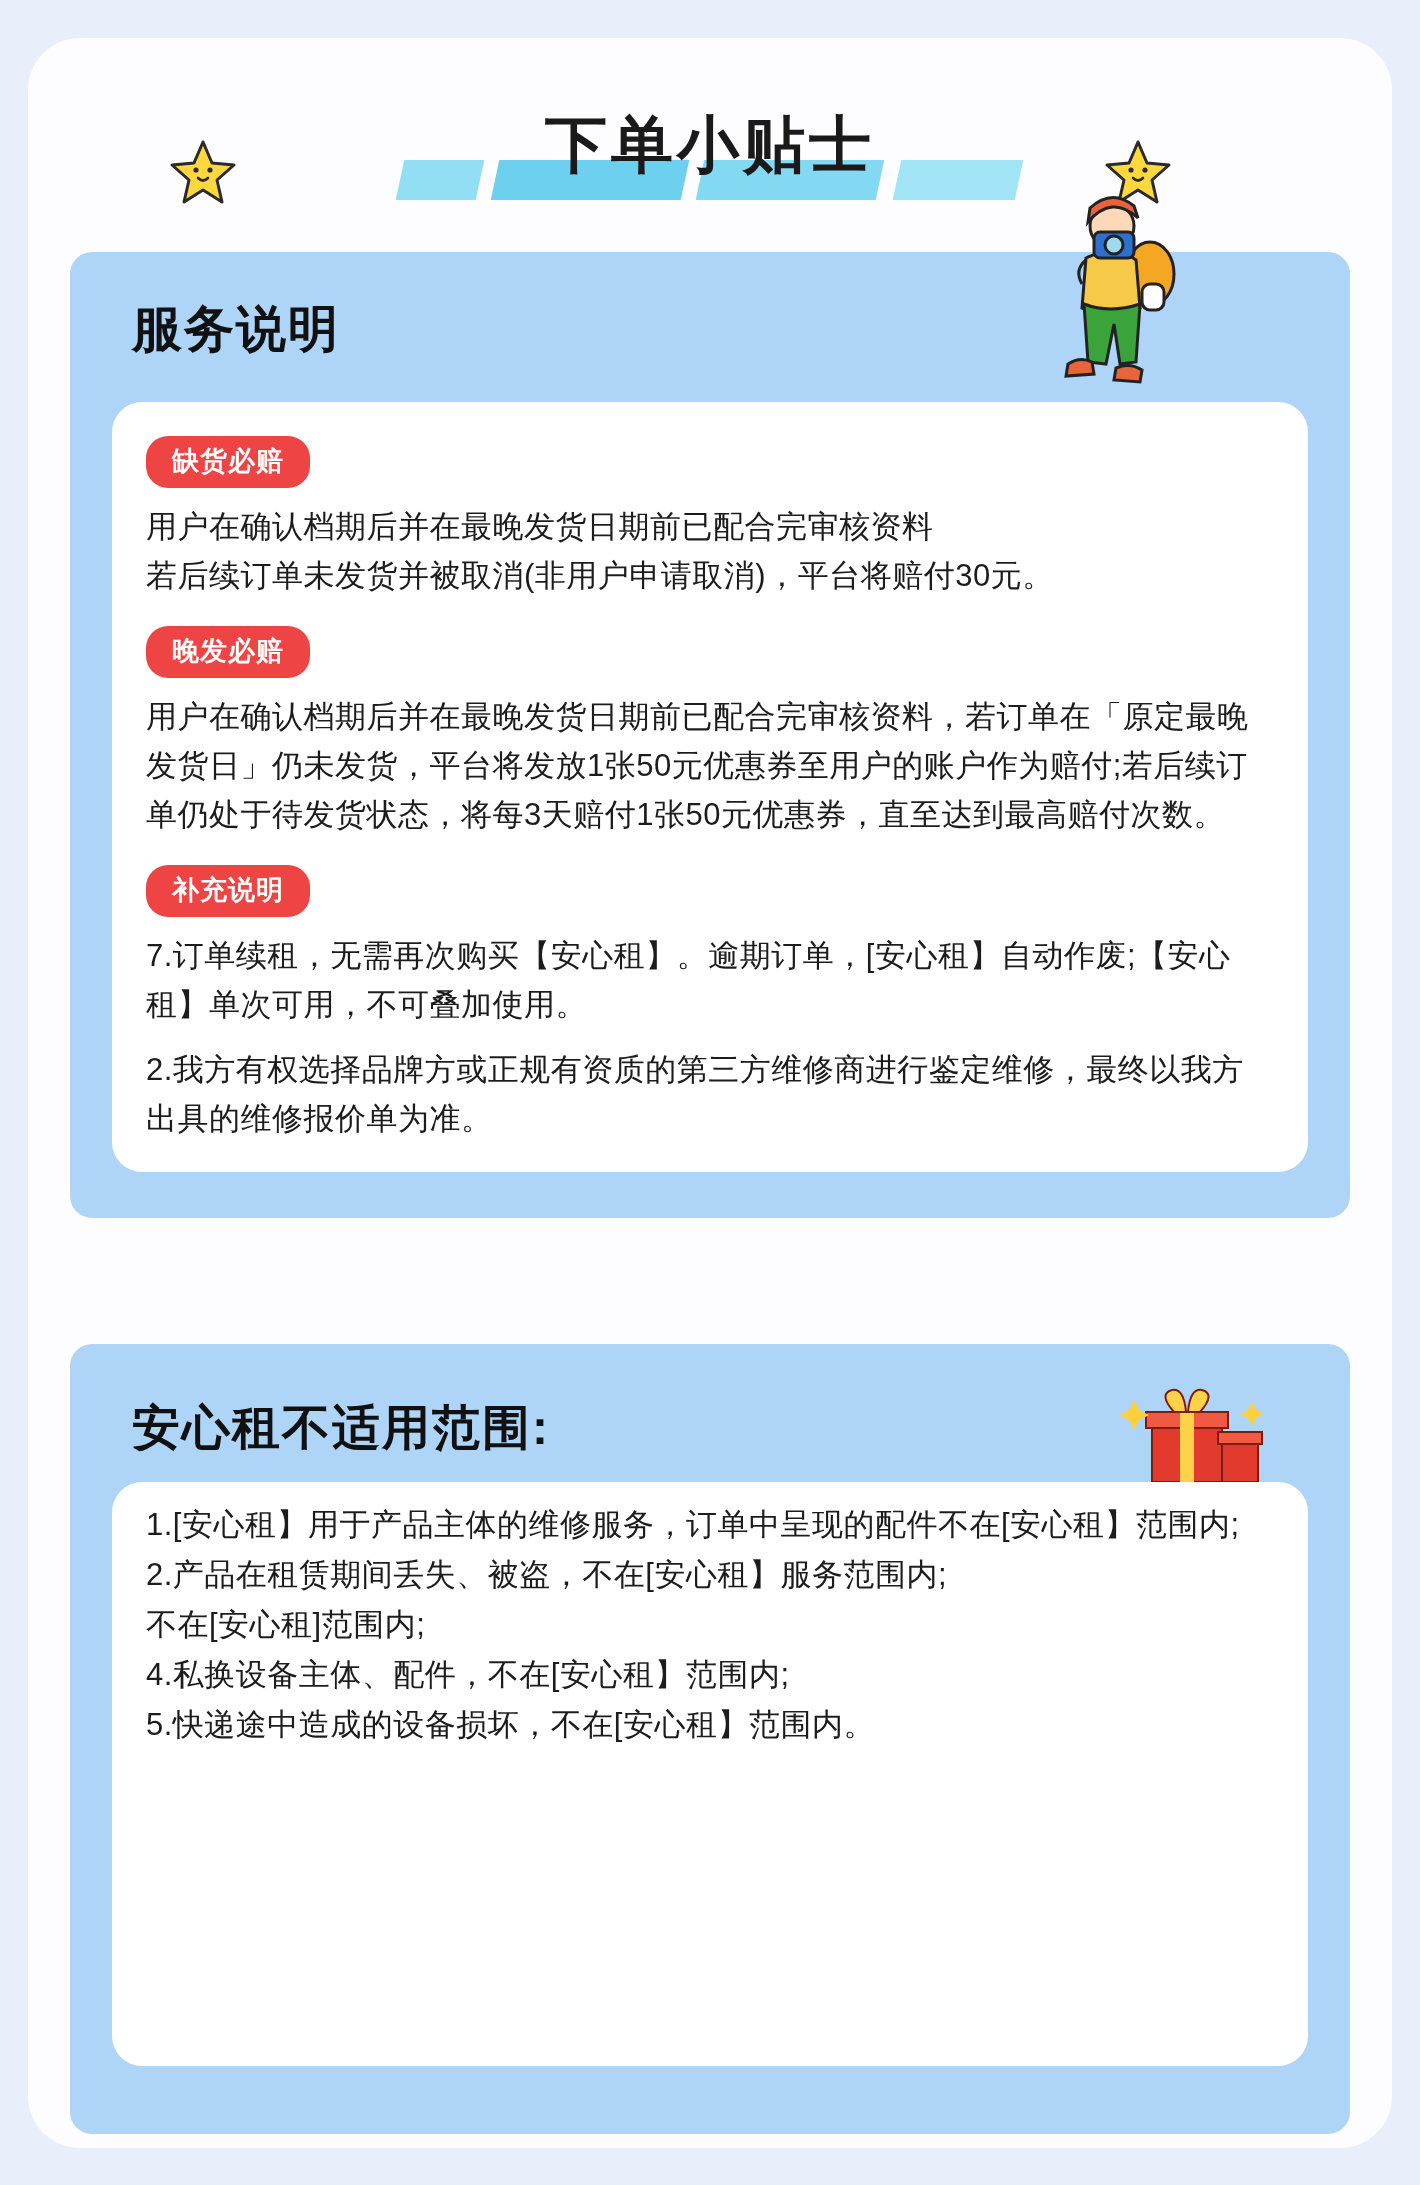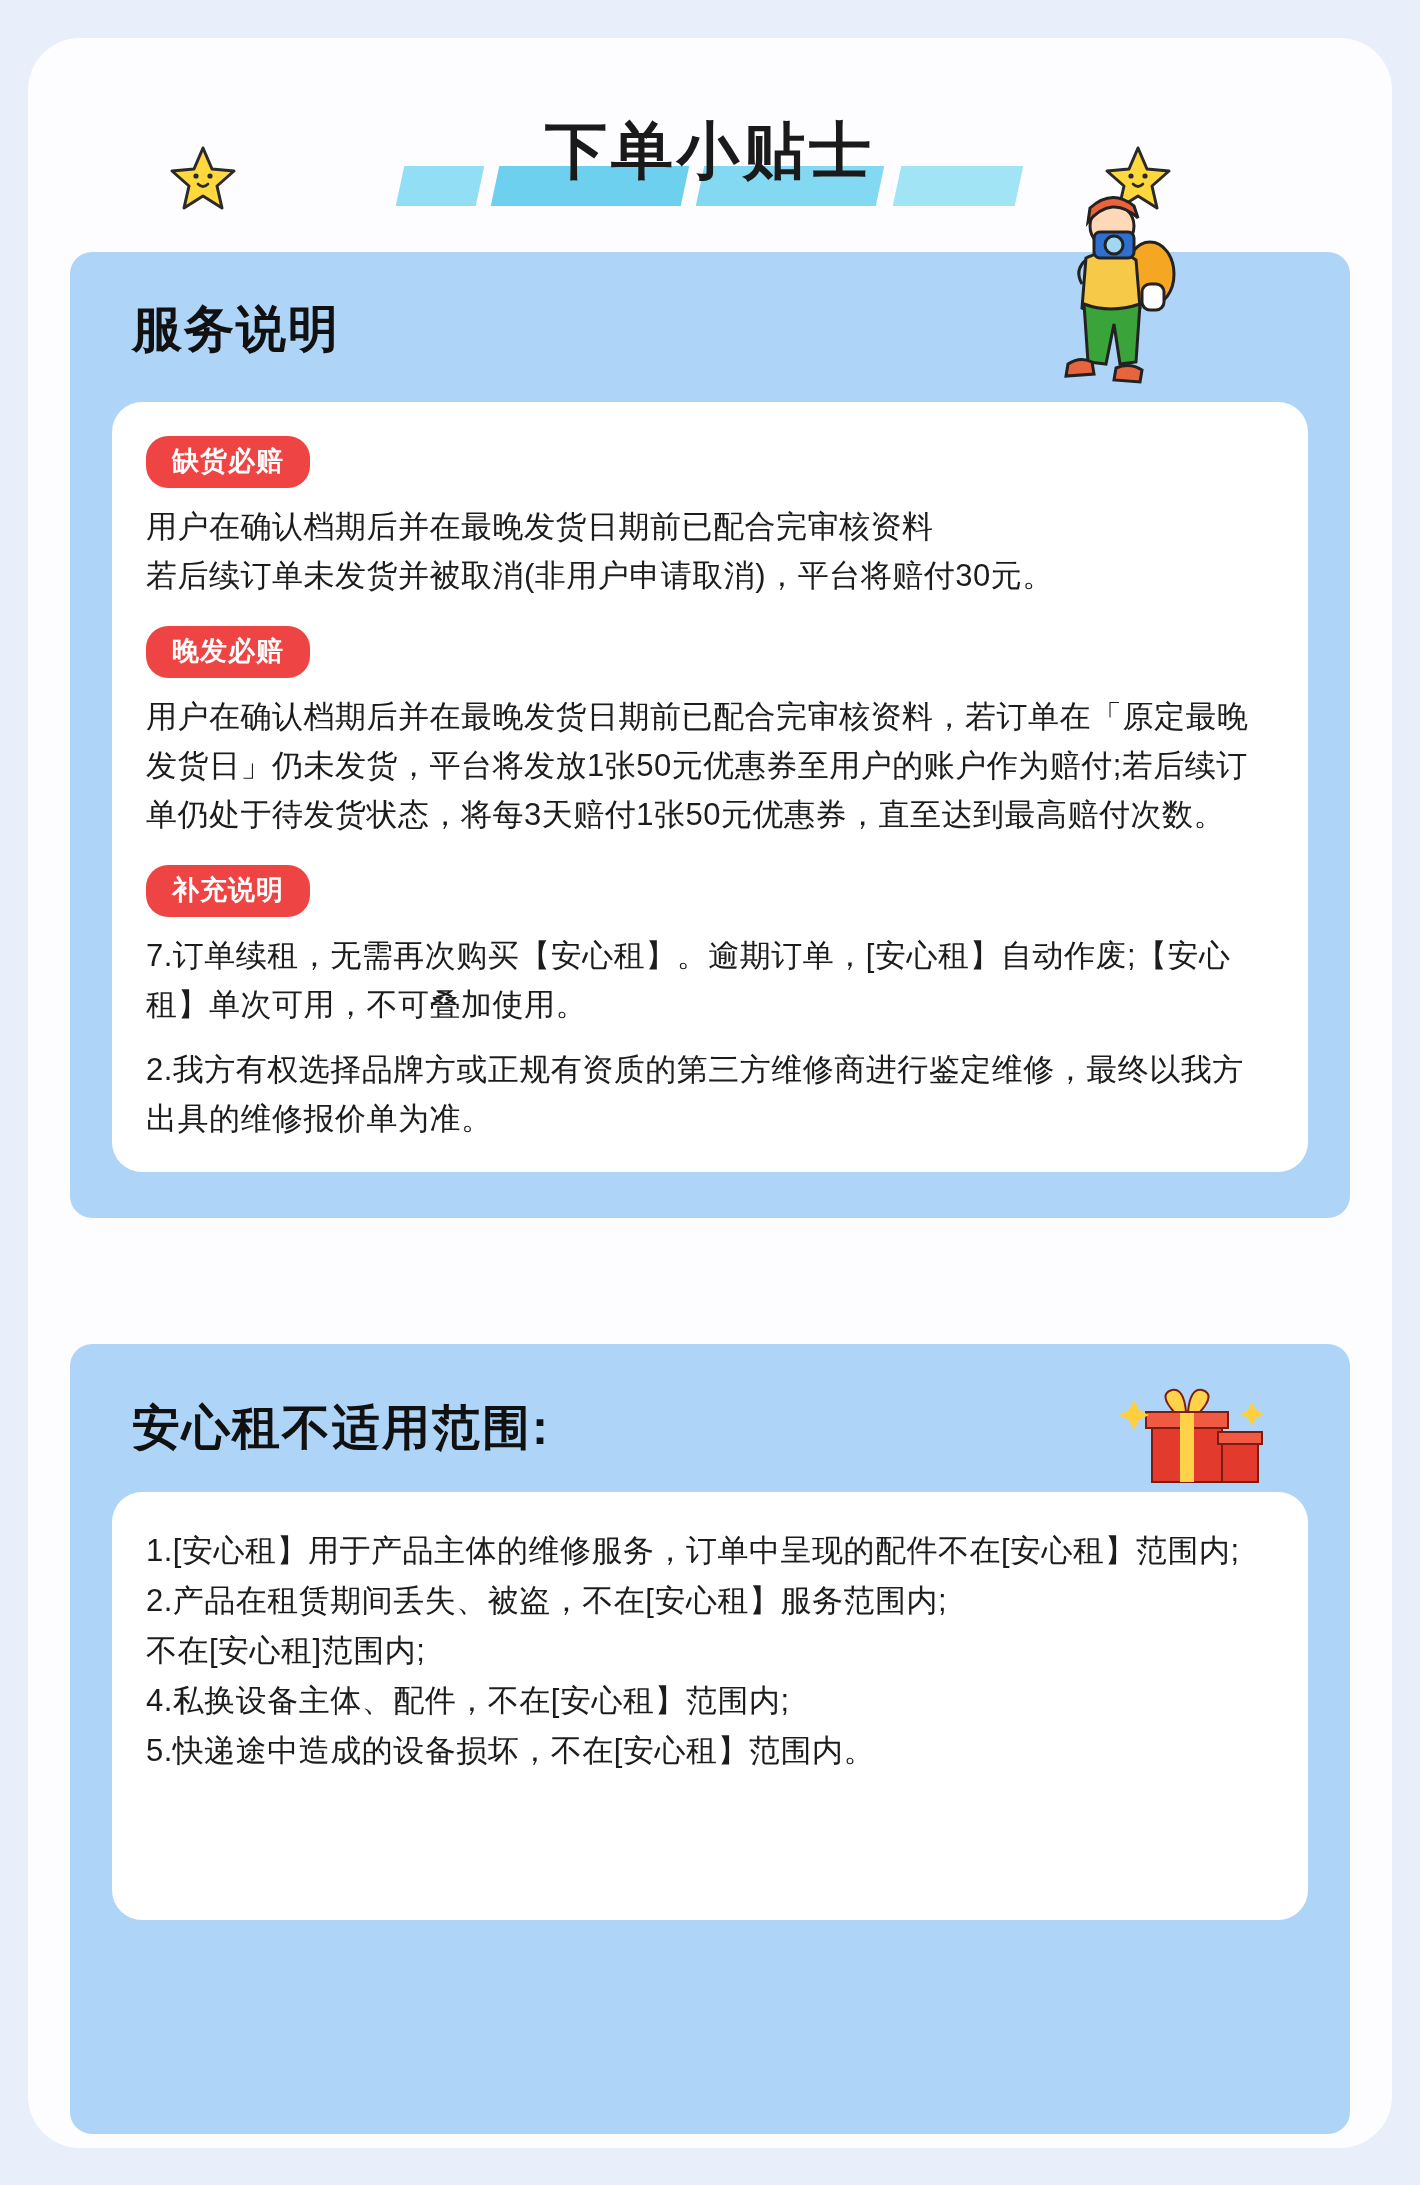--- a/index.html
+++ b/index.html
@@ -23,21 +23,21 @@
     top: 38px;
     width: 1364px;
     height: 2110px;
     background: #fdfdff;
     border-radius: 52px;
   }
 
   
   .header {
     position: absolute;
-    left: 0; top: 58px;
+    left: 0; top: 52px;
     width: 1364px;
     height: 140px;
   }
   .title-wrap {
     position: absolute;
     left: 50%;
     top: 12px;
     transform: translateX(-50%);
     width: 620px;
     height: 110px;
@@ -128,21 +128,21 @@
     margin-top: 14px;
     letter-spacing: .5px;
   }
   .block { margin-bottom: 26px; }
   .block:last-child { margin-bottom: 0; }
   .sub-para { margin-top: 16px; }
 
   
   .card-2 { top: 1306px; height: 790px; }
   .card-2 .card-title { font-size: 48px; top: 52px; }
-  .inner-2 { top: 148px; height: 428px; padding: 34px 34px; }
+  .inner-2 { top: 138px; height: 584px; padding: 18px 34px; }
   .gift { position: absolute; right: 78px; top: 38px; width: 160px; height: 110px; }
 
   .line {
     font-size: 31px;
     line-height: 50px;
     color: #1c1c1c;
     letter-spacing: .5px;
   }
 </style>
 </head>

